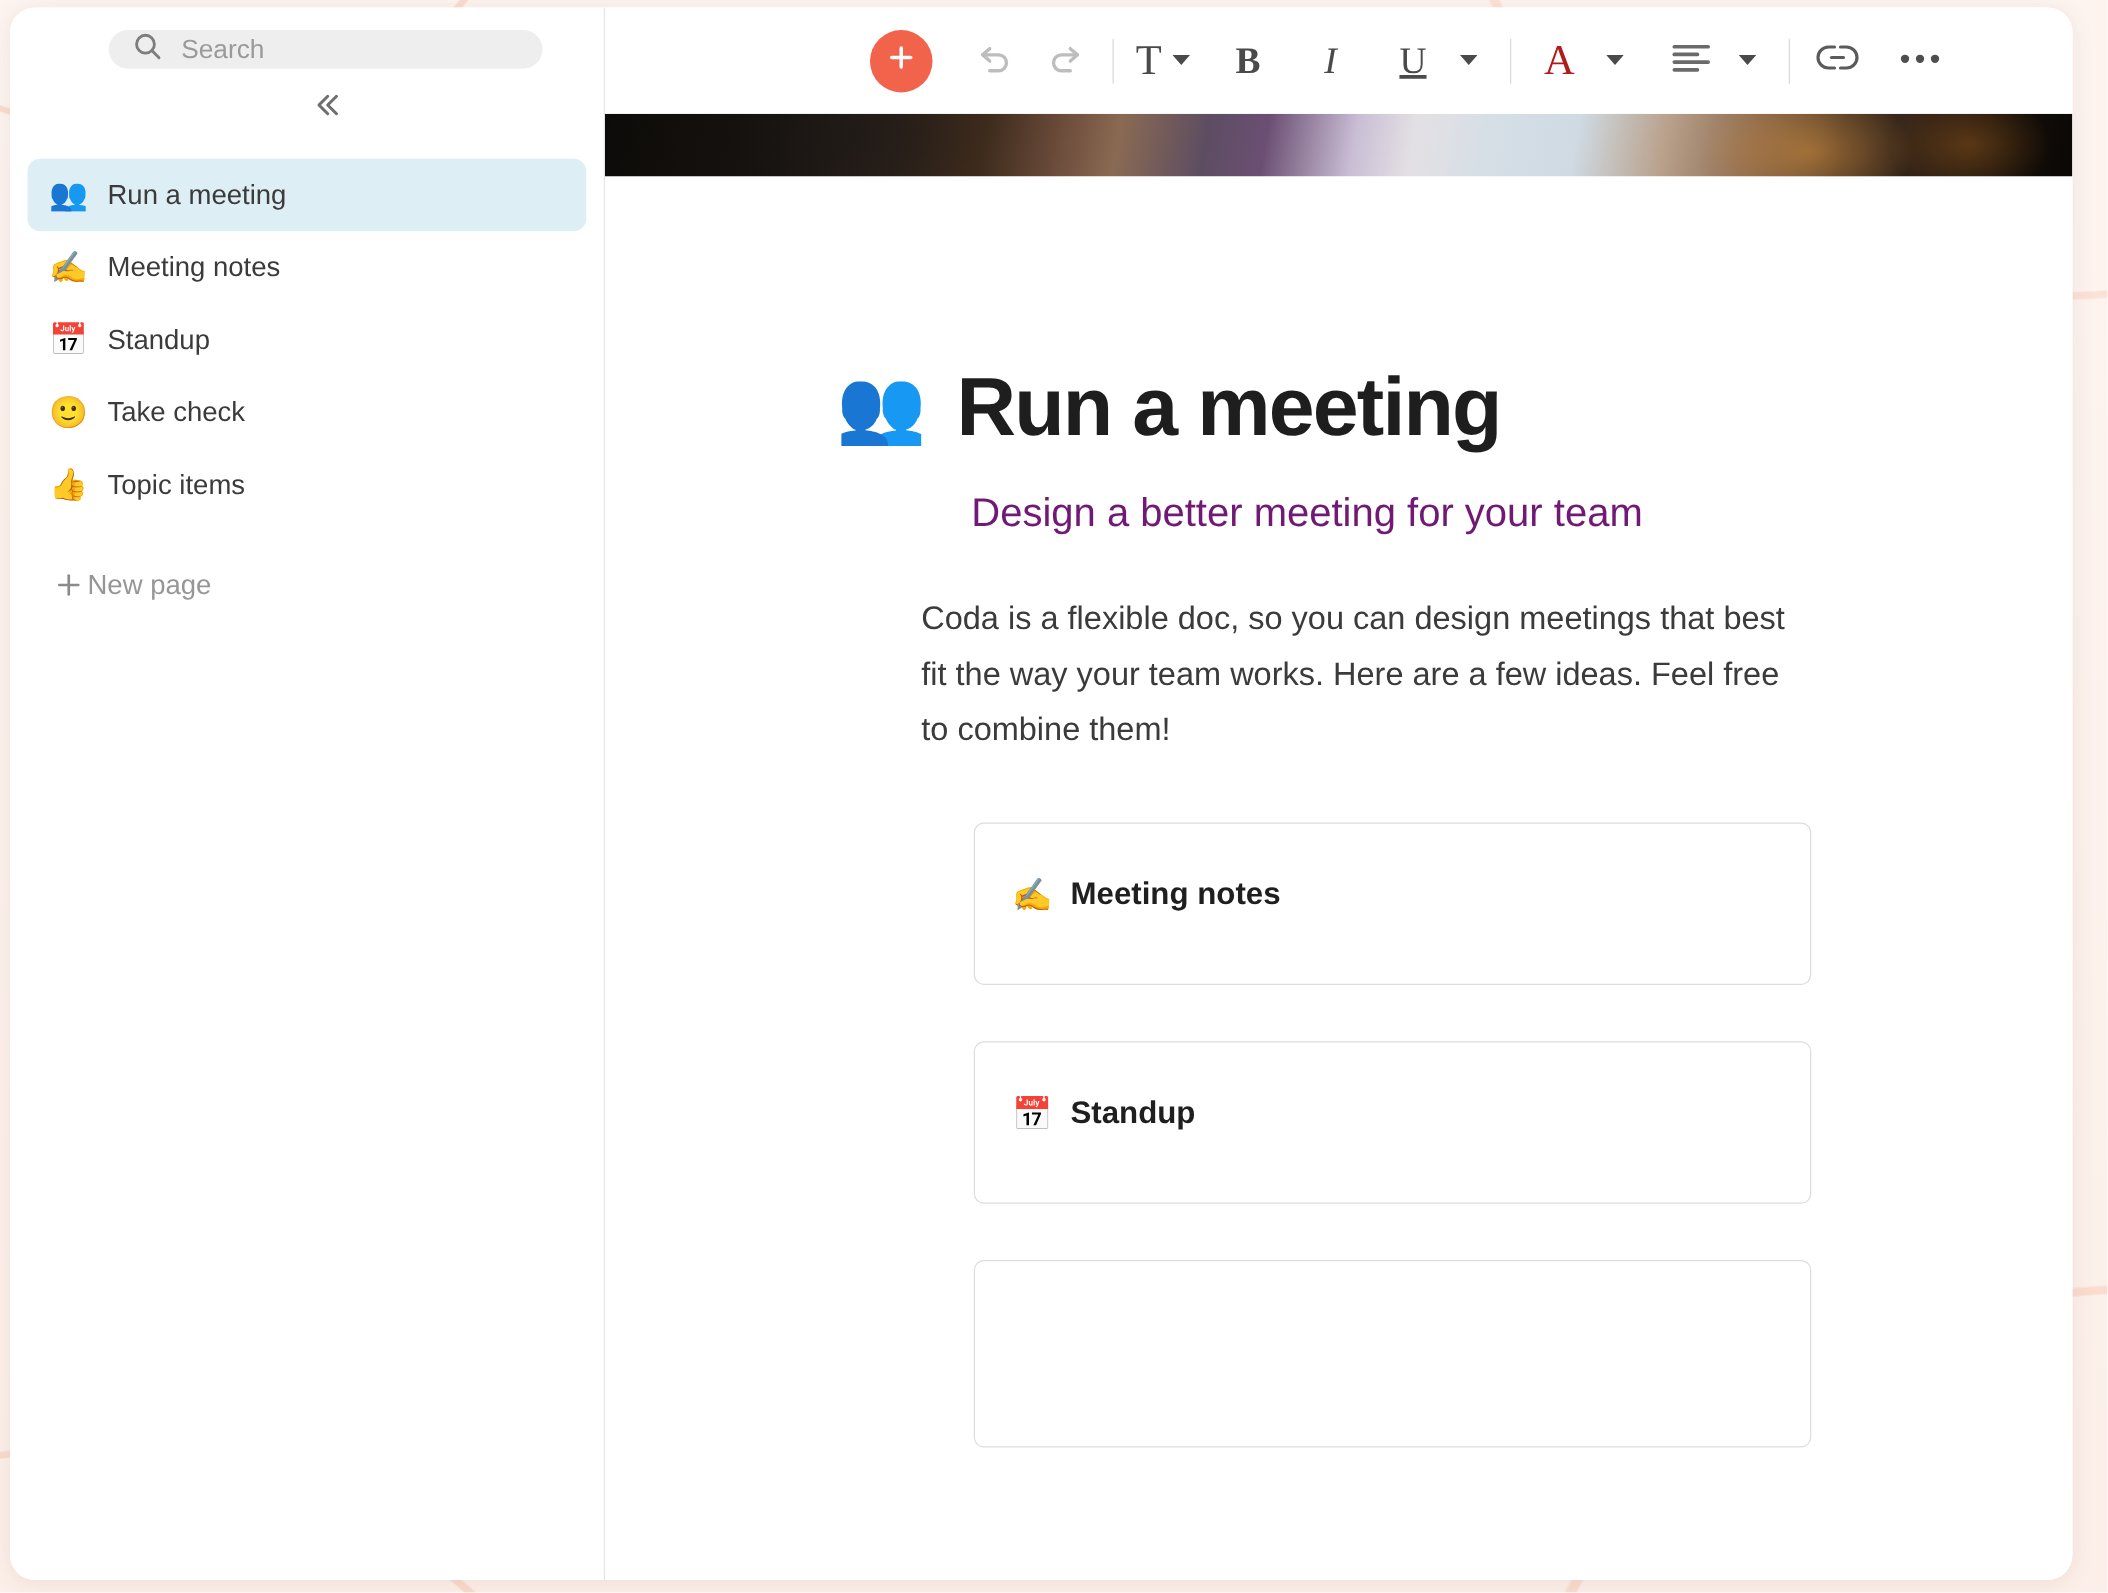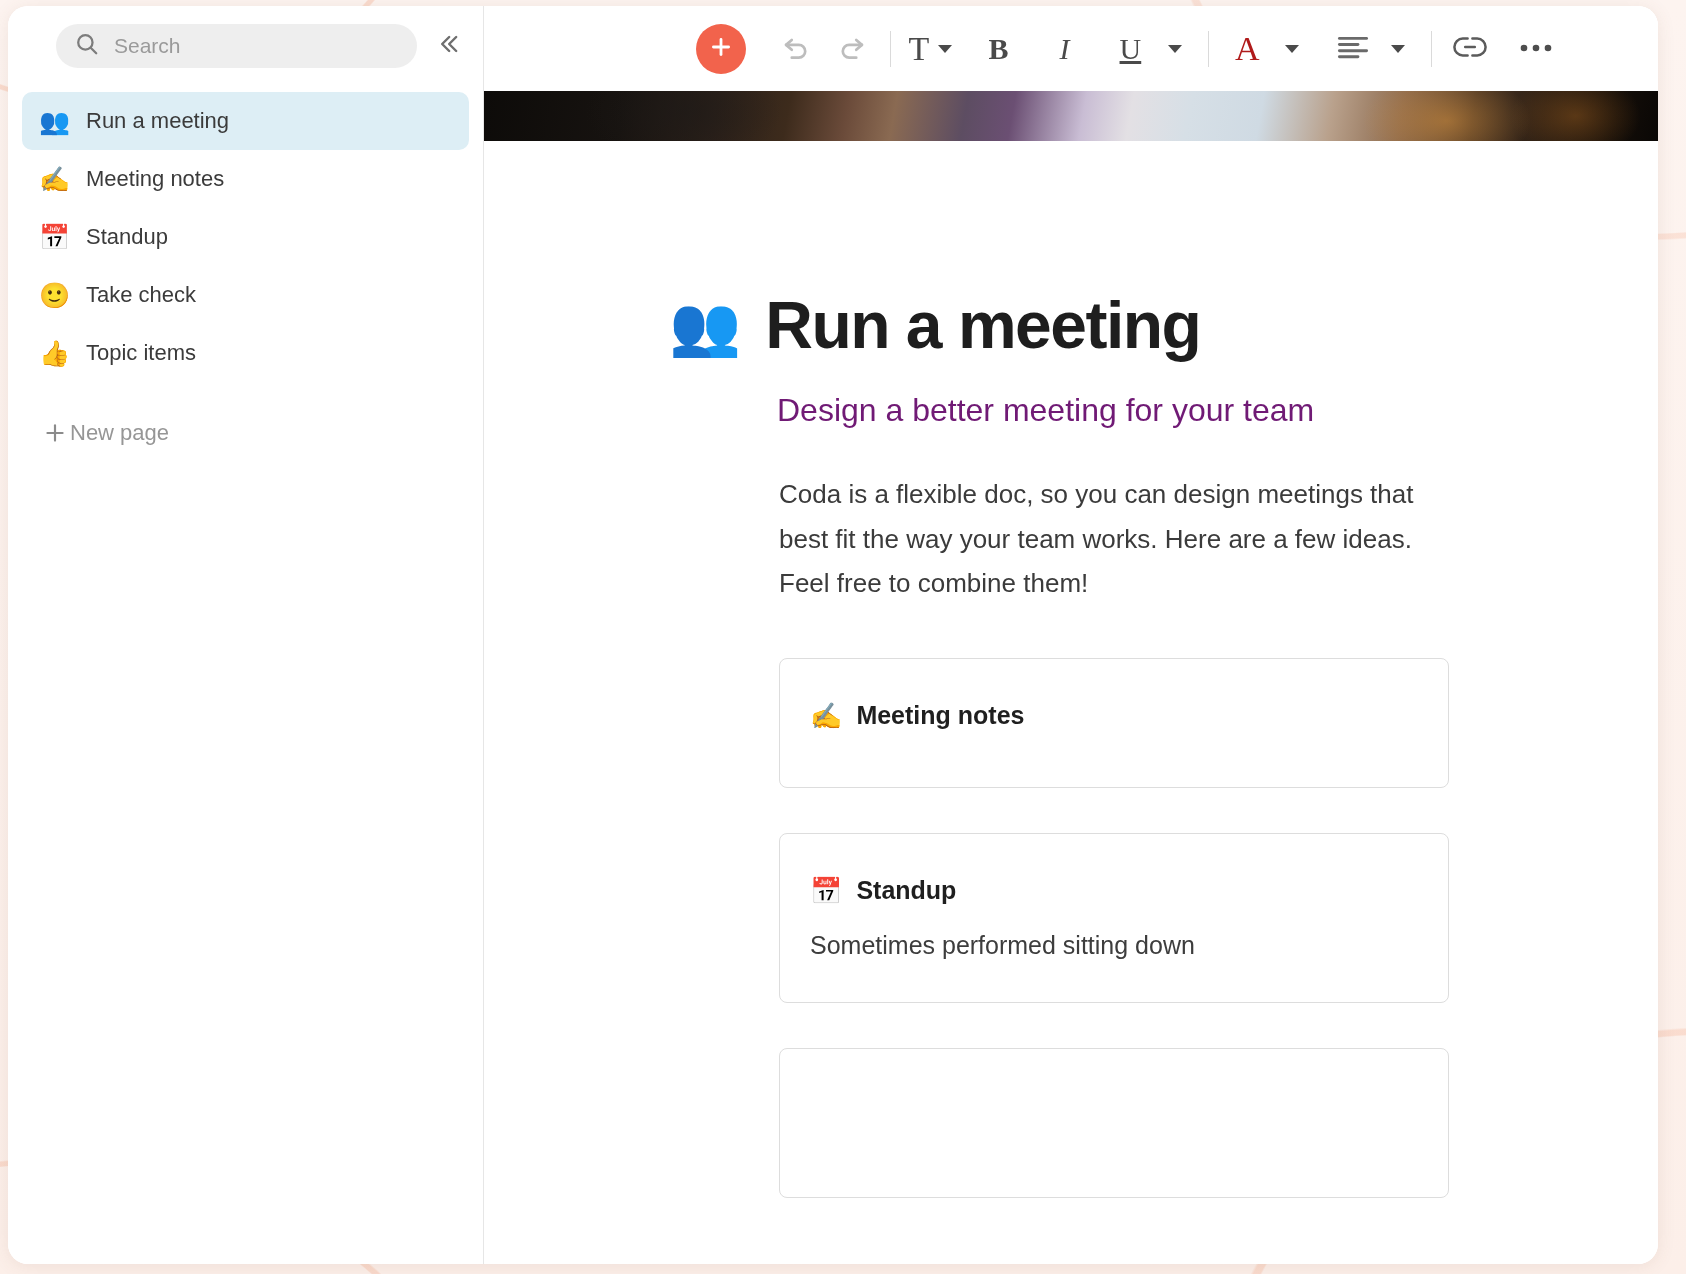--- a/index.html
+++ b/index.html
@@ -46,20 +46,21 @@
     background: #ffffff;
     border-right: 1px solid #e6e6e6;
     padding: 0;
     position: relative;
   }
   .search-row {
     display: flex;
     align-items: center;
     padding: 18px 18px 0 48px;
     gap: 14px;
+    flex-direction: column;
   }
   .search-box {
     flex: 1;
     height: 44px;
     background: #eeeeee;
     border-radius: 22px;
     display: flex;
     align-items: center;
     padding: 0 18px;
     gap: 14px;
@@ -230,21 +231,21 @@
   .doc-subtitle {
     font-size: 32px;
     color: #701a75;
     margin: 30px 0 0 108px;
     line-height: 1.3;
   }
   .doc-para {
     font-size: 26px;
     line-height: 1.72;
     color: #3b3b3b;
-    margin: 40px 0 0 110px;
+    margin: 40px 0 0 68px;
     max-width: 740px;
   }
 
   .cards { margin: 52px 0 0 110px; max-width: 745px; }
   .card {
     border: 1px solid #dddddd;
     border-radius: 8px;
     padding: 42px 30px 42px 30px;
     margin-bottom: 45px;
     background: #fff;
@@ -490,21 +491,20 @@
                 <span class="card-emoji">✍️</span>
                 <span>Meeting notes</span>
               </div>
             </div>
 
             <div class="card">
               <div class="card-head">
                 <span class="card-emoji">📅</span>
                 <span>Standup</span>
               </div>
-              <div class="card-desc">Sometimes performed sitting down</div>
             </div>
 
             <div class="card empty"></div>
 
           </div>
 
         </div>
       </div>
 
     </div>

